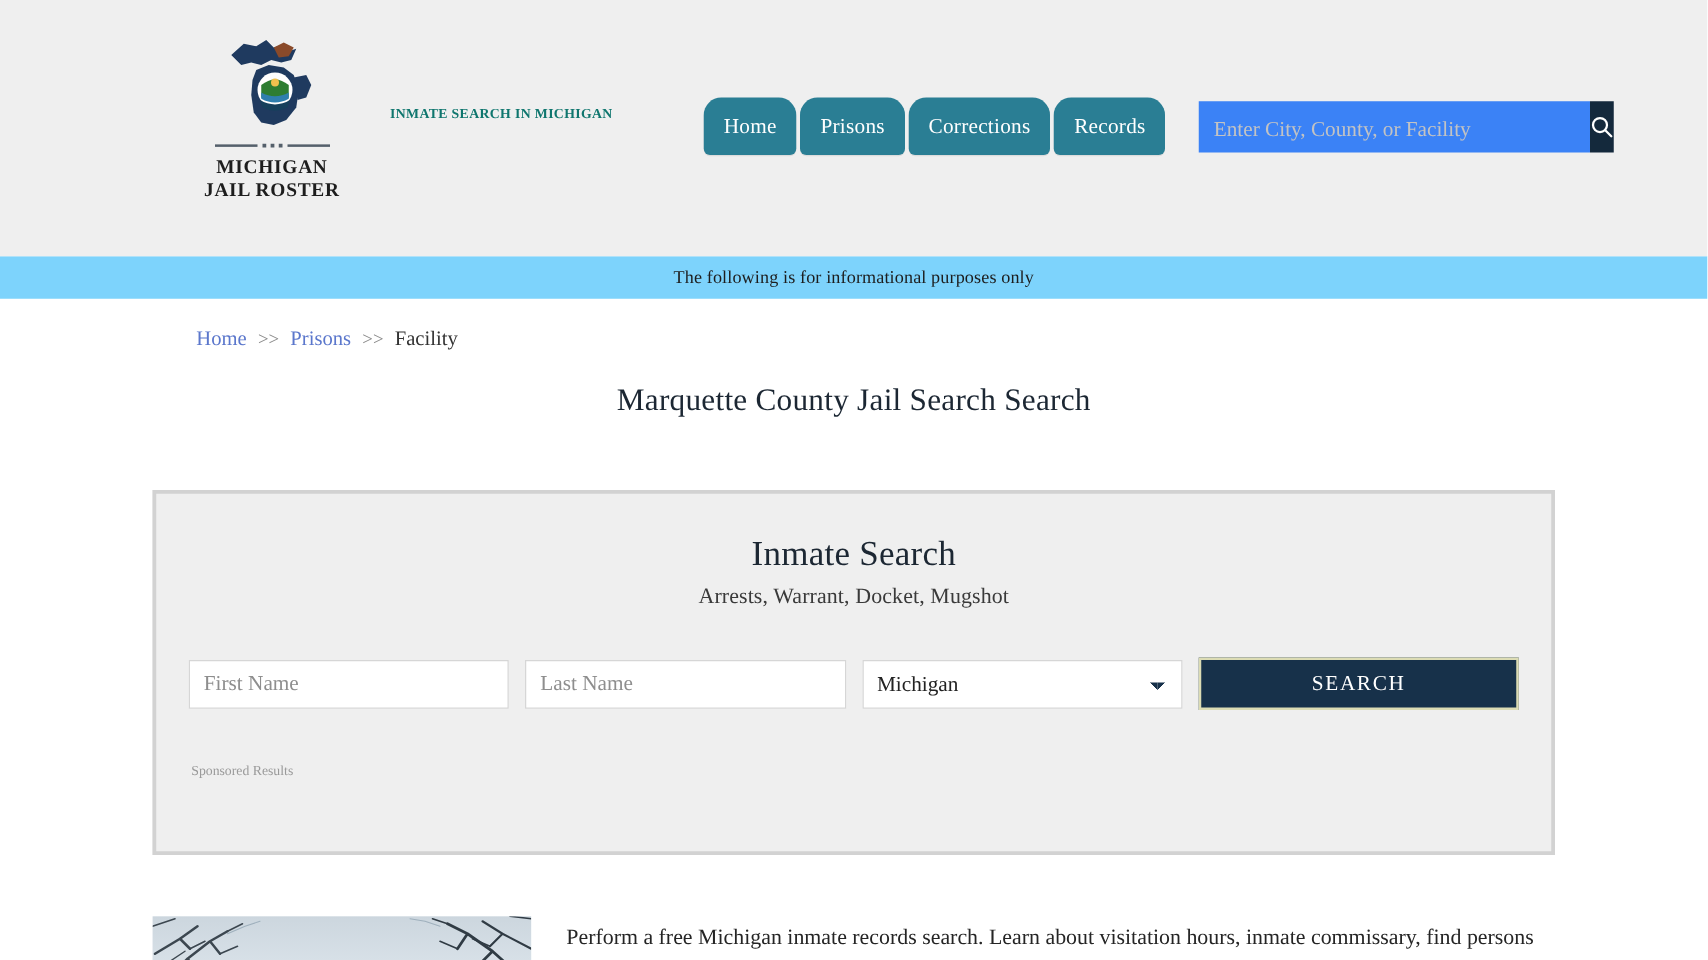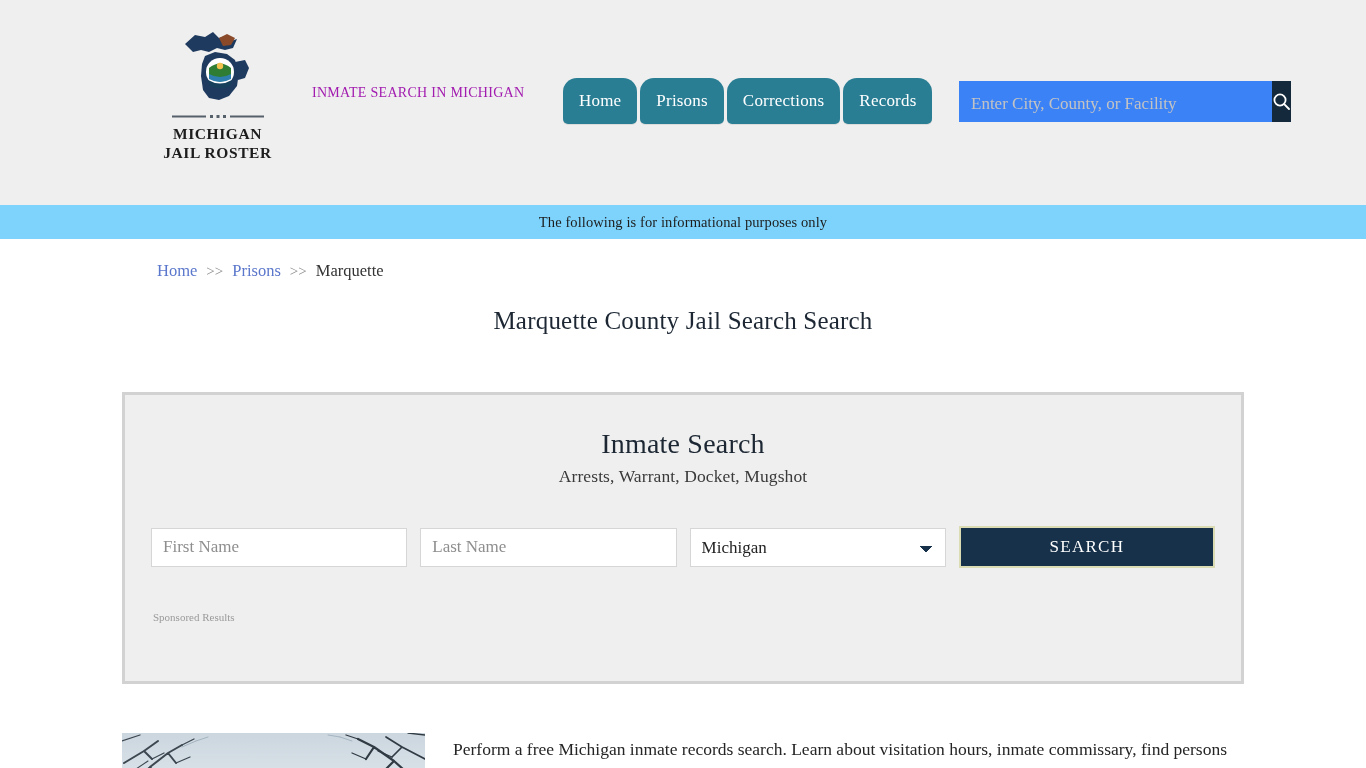--- a/index.html
+++ b/index.html
@@ -61,26 +61,27 @@
     line-height: 1.22;
     color: #1d1d1d;
   }
 
   
   .tagline {
     position: absolute;
     left: 312px;
     top: 84px;
     width: 220px;
-    font-size: 14px;
+    font-size: 11px;
     line-height: 1.28;
     letter-spacing: 0.3px;
-    color: #a21caf;
+    color: #0f766e;
     font-variant: small-caps;
     text-transform: uppercase;
+    font-weight: bold;
   }
 
   
   .main-nav {
     position: absolute;
     left: 563px;
     top: 76px;
     height: 48px;
     display: flex;
     align-items: flex-end;
@@ -392,21 +393,21 @@
   <span class="info-bar-text">The following is for informational purposes only</span>
 </div>
 
 <div class="main-wrap">
 
   <div class="breadcrumb">
     <a class="crumb-link">Home</a>
     <span class="crumb-sep">&gt;&gt;</span>
     <a class="crumb-link">Prisons</a>
     <span class="crumb-sep">&gt;&gt;</span>
-    <span class="crumb-current">Marquette</span>
+    <span class="crumb-current">Facility</span>
   </div>
 
   <h1 class="page-title">Marquette County Jail Search Search</h1>
 
   <section class="search-panel">
     <h2 class="panel-title">Inmate Search</h2>
     <div class="panel-subtitle">Arrests, Warrant, Docket, Mugshot</div>
 
     <div class="form-row">
       <input class="txt-field" type="text" placeholder="First Name" style="">

